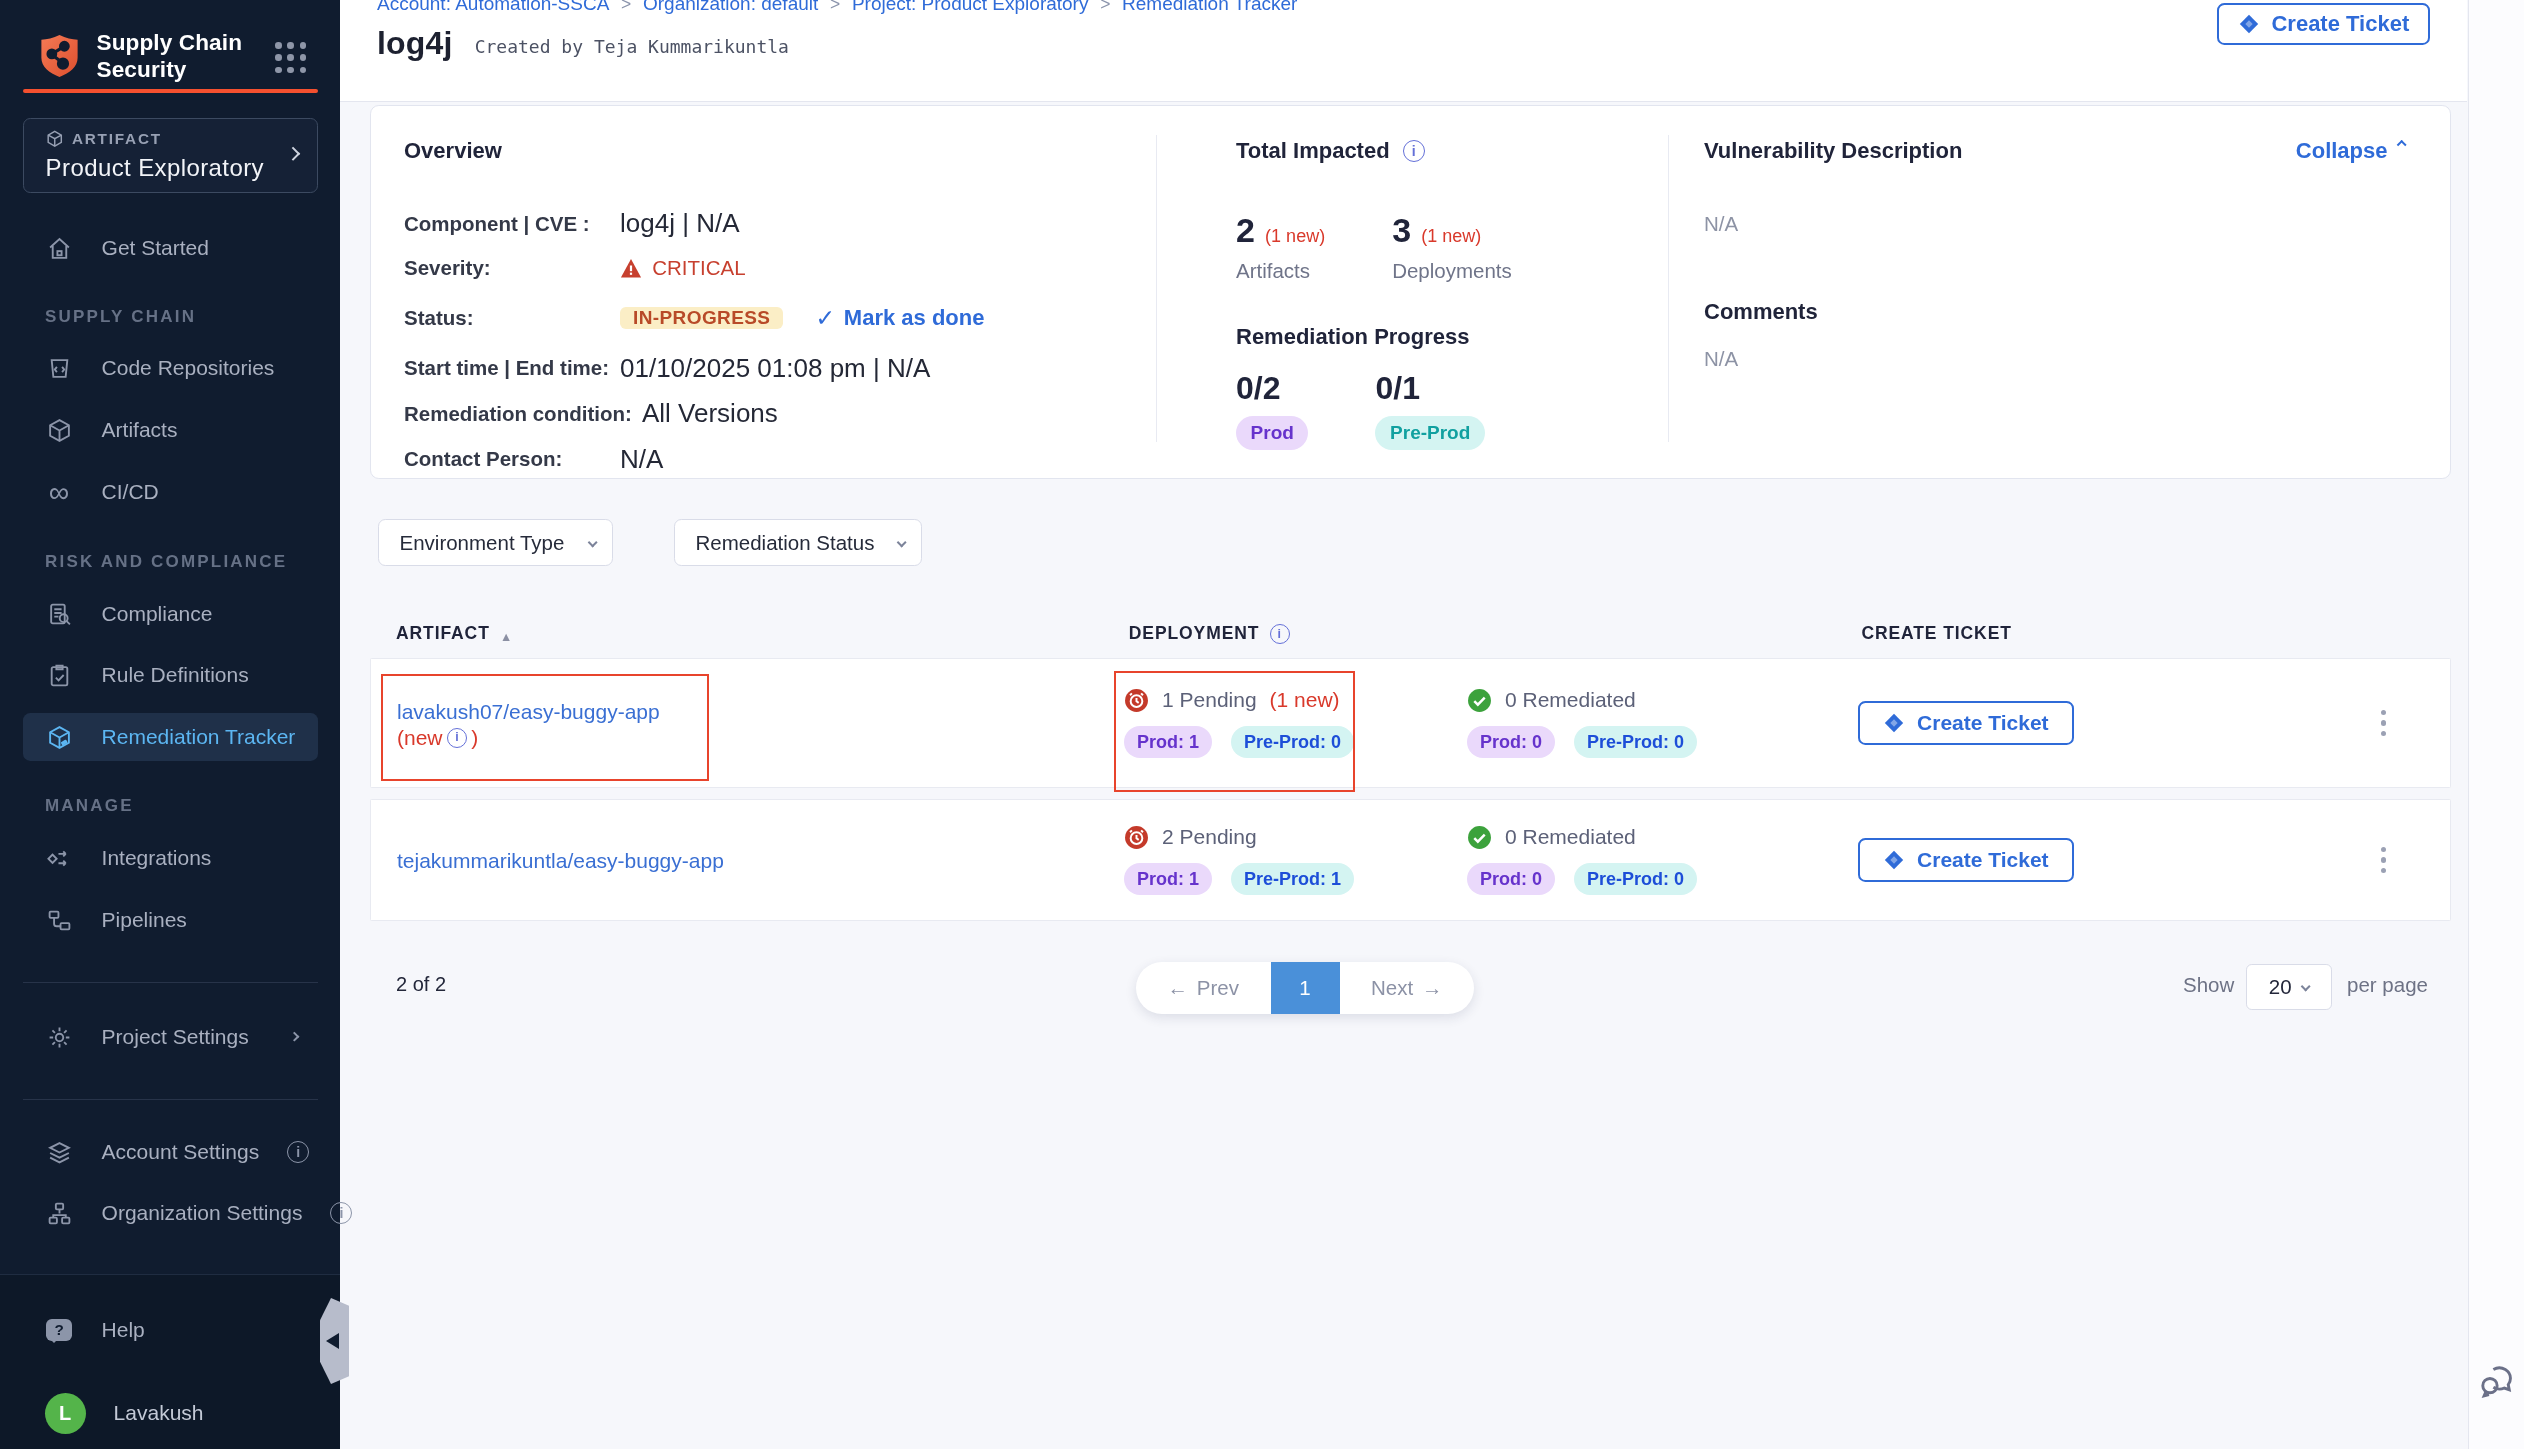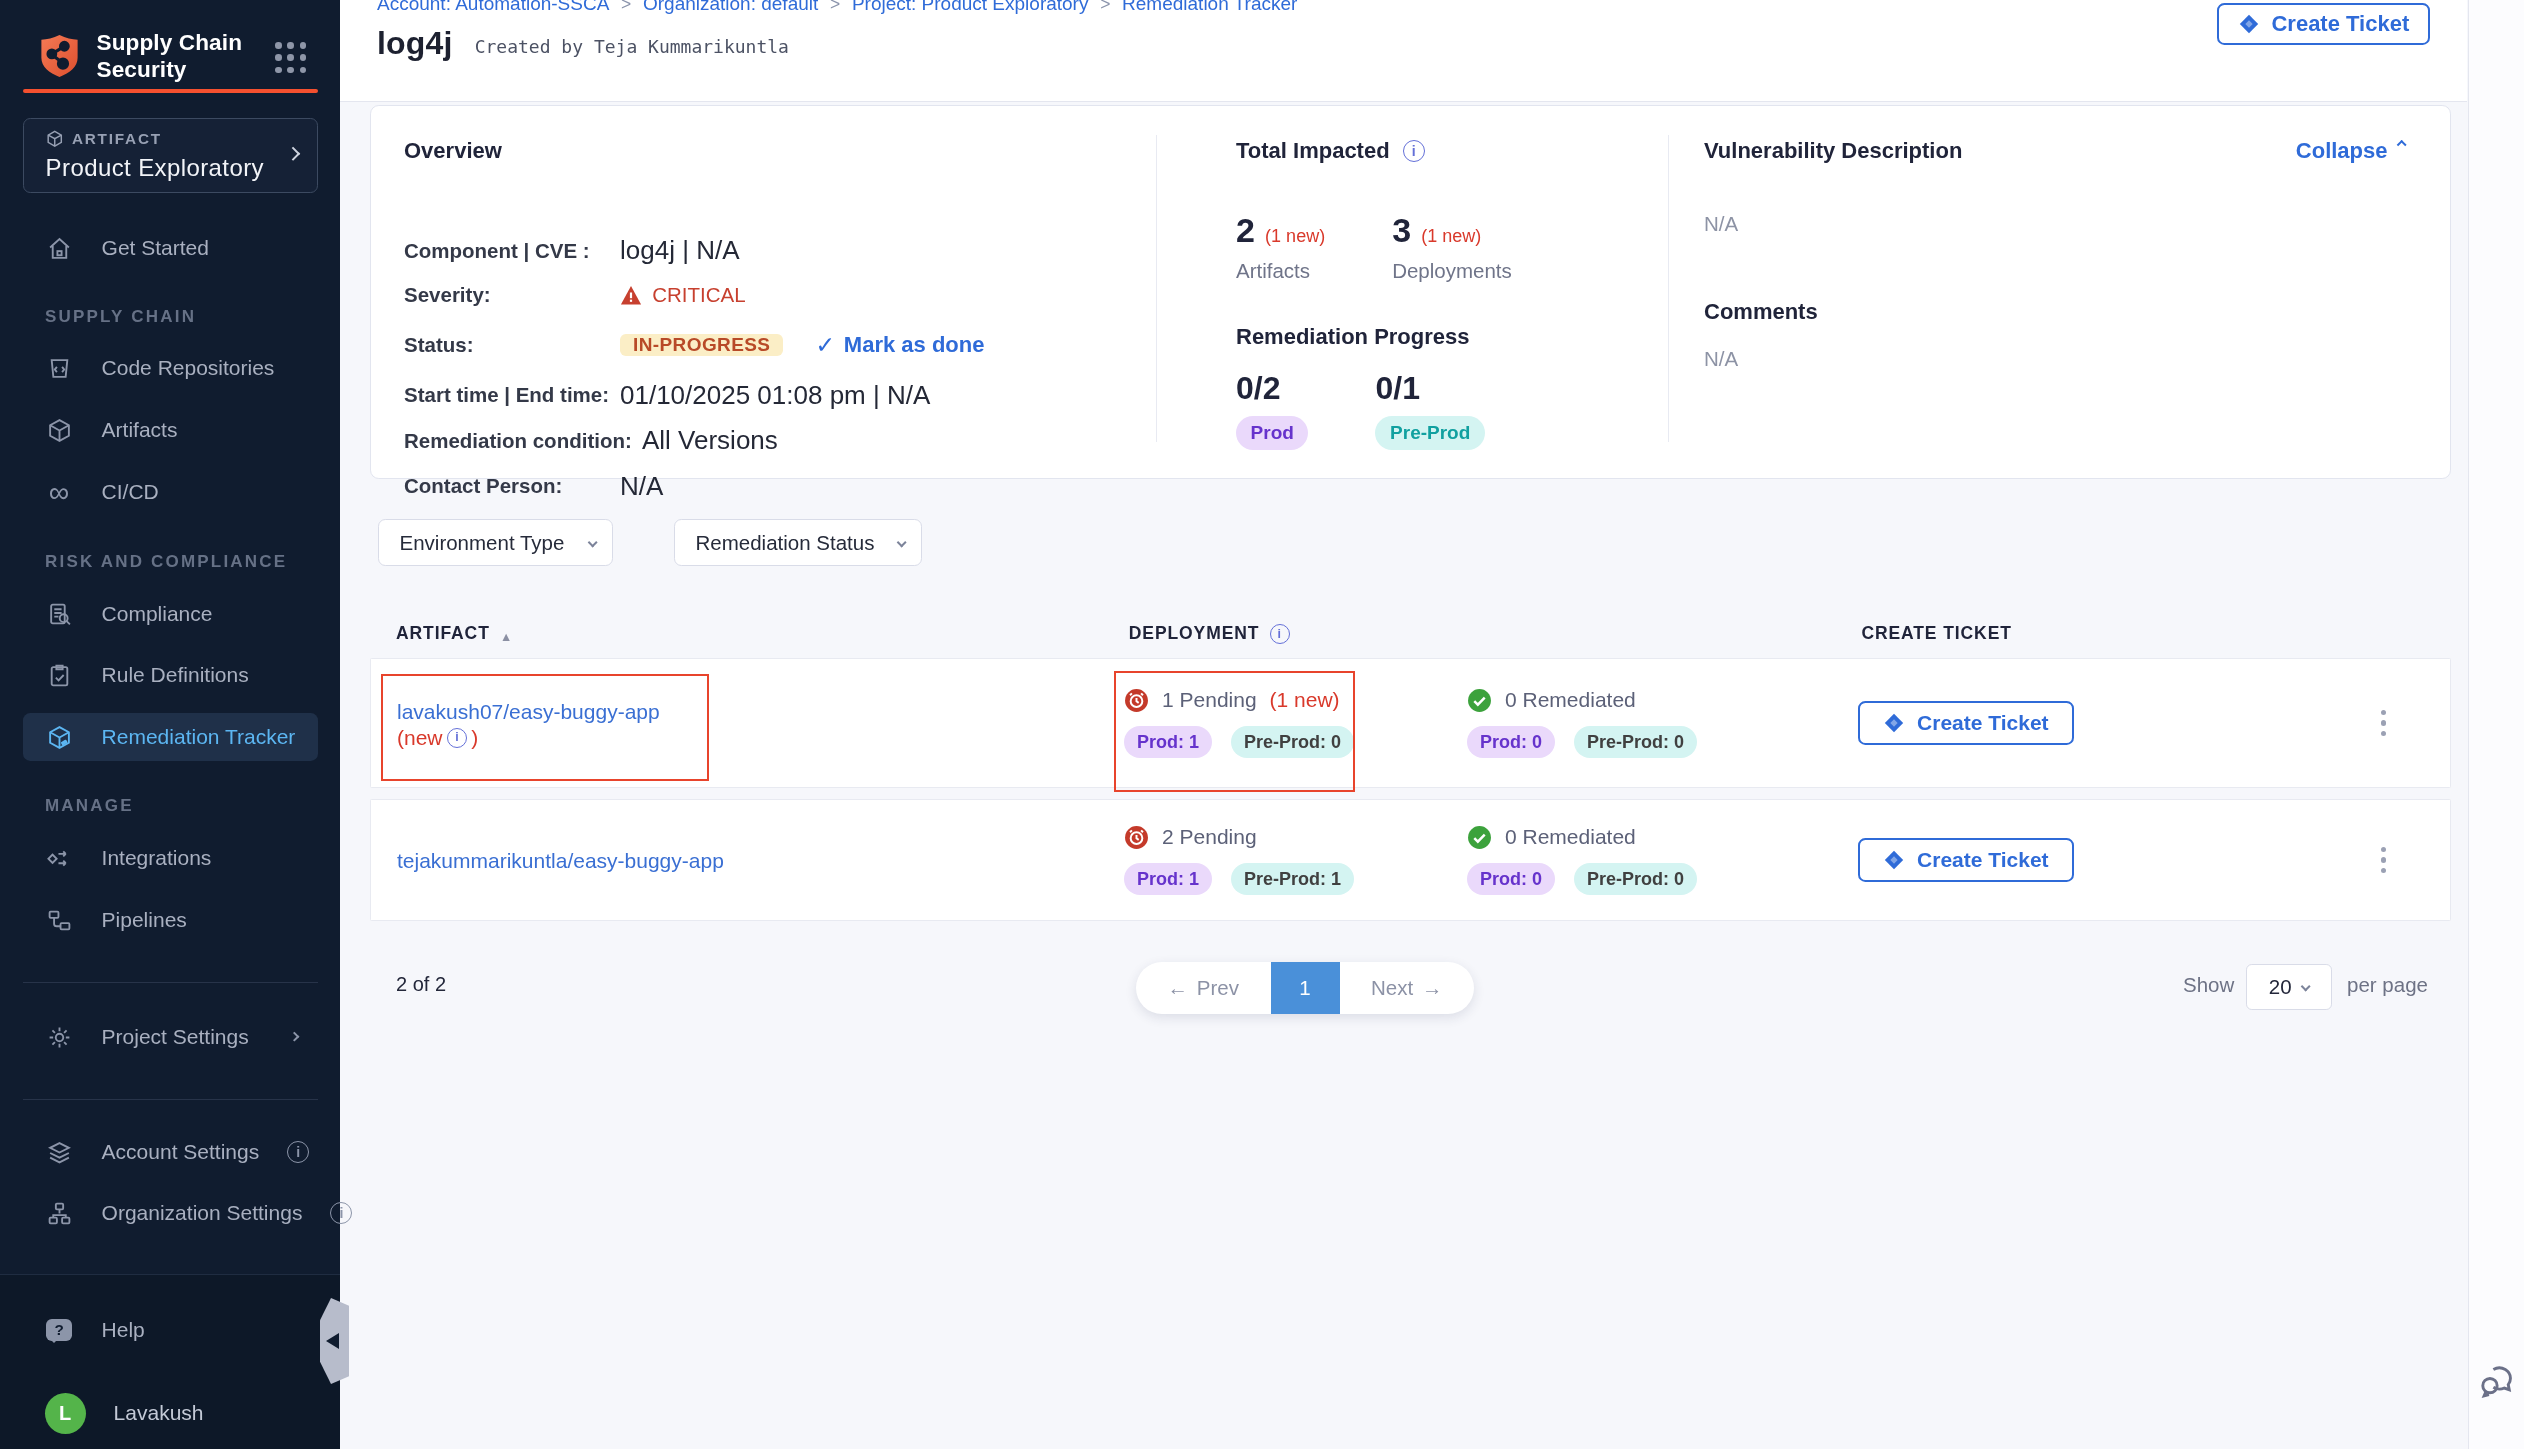--- a/index.html
+++ b/index.html
@@ -56,21 +56,21 @@
 
   
   .right-strip{position:absolute;left:2468px;top:0;width:57px;height:1449px;background:#fcfcfe;border-left:1.5px solid #e4e6ef;z-index:3}
   .chat-fab{position:absolute;left:8.8px;top:1360px;width:41px;height:41px;color:#6b7088;cursor:pointer}
 
   
   .overview-card{position:absolute;left:370px;top:105px;width:2081px;height:374px;background:#fff;border:1.5px solid #e2e5ef;border-radius:8.8px;z-index:1}
   .vdiv{position:absolute;top:29px;height:307px;border-left:1.5px solid #e8eaf2}
   .card-h{font-size:22px;font-weight:700;color:#20243a}
   .ov-col1{position:absolute;left:33px;top:32px;width:731px}
-  .ov-rows{margin-top:71px}
+  .ov-rows{margin-top:44px}
   .ov-row{display:flex;align-items:center;min-height:29px;margin-bottom:14.6px}
   .ov-row.tall{min-height:41px}
   .ov-label{width:216px;font-weight:700;color:#343948;font-size:20.5px;flex:0 0 auto}
   .ov-value{color:#242836;font-size:26px}
   .sev{display:flex;align-items:center;gap:10.2px;color:#c7402f;font-size:20.5px}
   .sev svg{width:22px;height:20.5px}
   .badge-status{background:#fbeec6;color:#b84a28;font-weight:700;font-size:19px;padding:0 13px;border-radius:5.8px;letter-spacing:0.4px}
   .mark-done{display:flex;align-items:center;gap:8.8px;color:#2f6bd8;font-weight:700;font-size:22px;margin-left:32px;cursor:pointer}
   .mark-done .ck{font-size:23.4px;font-weight:400}
 
@@ -113,21 +113,21 @@
   .trow.r2{top:799px;height:122px}
   .art-link{color:#3a6fd3;font-size:21px;line-height:29px;cursor:pointer}
   .art-new{color:#d9392b;font-size:21px;display:flex;align-items:center;gap:4.4px}
   .art-new .circle-i{width:20px;height:20px;font-size:12.4px}
   .dep-line{display:flex;align-items:center;gap:13px;font-size:21px;color:#5c6178}
   .dep-line svg{width:25px;height:25px;flex:0 0 auto}
   .dep-new{color:#d9392b}
   .badge-row{display:flex;gap:19px;margin-top:13px}
   .tpill{font-size:18px;font-weight:700;padding:5.8px 13px;border-radius:16px}
   .tpill.prod{background:#ead9fb;color:#6633cc}
-  .tpill.preprod{background:#d4f4f2;color:#404040}
+  .tpill.preprod{background:#d4f4f2;color:#1d4ed8}
   .row-btn{width:216px;height:44px;font-size:21px}
   .kebab{margin-left:auto;margin-right:58px;display:flex;flex-direction:column;gap:5.1px;cursor:pointer;padding:5.8px}
   .kebab i{width:5.1px;height:5.1px;border-radius:50%;background:#9ba1b4}
 
   .anno{position:absolute;border:2.9px solid #e8442c;z-index:4;pointer-events:none}
   .anno.a1{left:381px;top:674px;width:328px;height:107px}
   .anno.a2{left:1114px;top:671px;width:241px;height:121px}
 
   
   .pag-summary{position:absolute;left:396px;top:973px;font-size:20px;color:#23273a;z-index:1}

